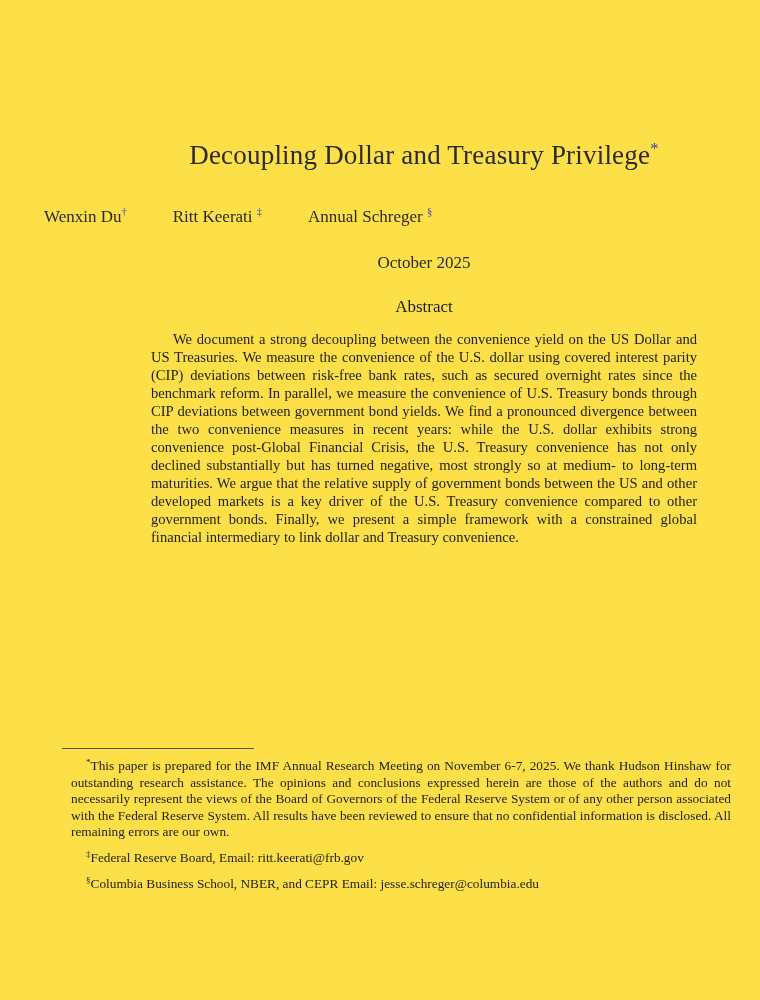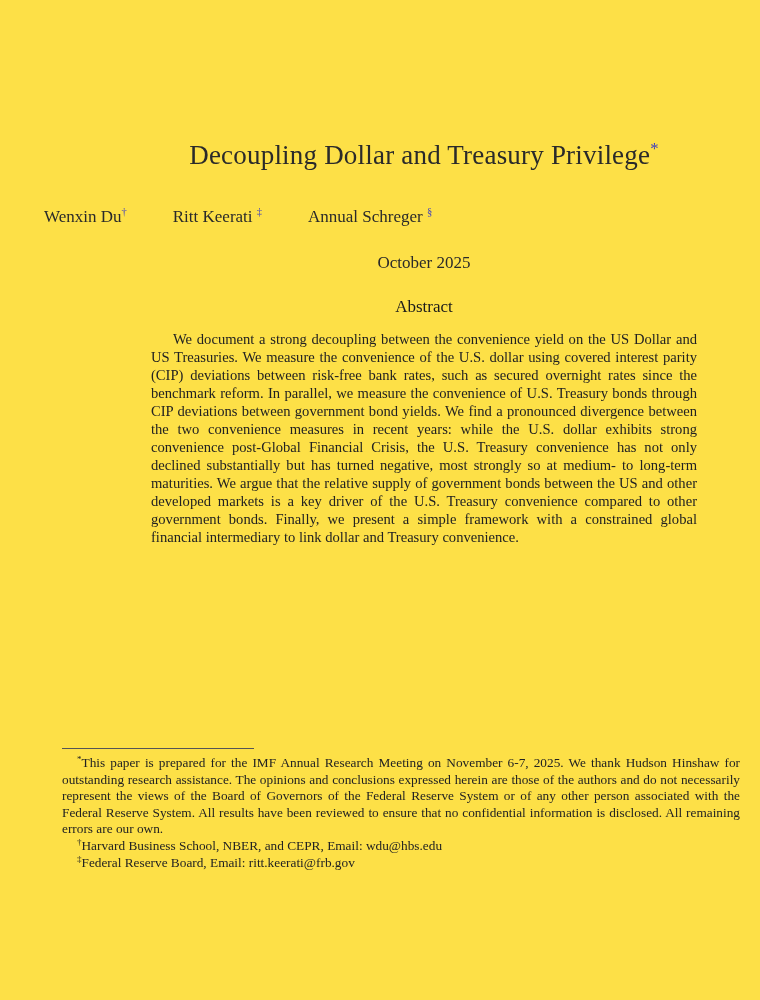--- a/index.html
+++ b/index.html
@@ -78,21 +78,21 @@
     line-height: 16.6px;
     color: #222;
   }
   .footnote-rule {
     width: 192px;
     border: none;
     border-top: 1px solid #555;
     margin: 0 0 6px 0;
   }
   .footnote p {
-    margin: 0;
+    margin: 9px;
     text-align: justify;
     text-indent: 15px;
   }
   .footnote sup {
     font-size: 68%;
     vertical-align: super;
     line-height: 0;
     color: #222;
   }
 </style>
@@ -112,17 +112,17 @@
   <div class="date">October 2025</div>
 
   <div class="abstract-heading">Abstract</div>
 
   <p class="abstract">We document a strong decoupling between the convenience yield on the US Dollar and US Treasuries. We measure the convenience of the U.S. dollar using covered interest parity (CIP) deviations between risk-free bank rates, such as secured overnight rates since the benchmark reform. In parallel, we measure the convenience of U.S. Treasury bonds through CIP deviations between government bond yields. We find a pronounced divergence between the two convenience measures in recent years: while the U.S. dollar exhibits strong convenience post-Global Financial Crisis, the U.S. Treasury convenience has not only declined substantially but has turned negative, most strongly so at medium- to long-term maturities. We argue that the relative supply of government bonds between the US and other developed markets is a key driver of the U.S. Treasury convenience compared to other government bonds. Finally, we present a simple framework with a constrained global financial intermediary to link dollar and Treasury convenience.</p>
 
 
   <div class="footnote">
     <hr class="footnote-rule">
     <p><sup>*</sup><span>This paper is prepared for the IMF Annual Research Meeting on November 6-7, 2025. We thank Hudson Hinshaw for outstanding research assistance. The opinions and conclusions expressed herein are those of the authors and do not necessarily represent the views of the Board of Governors of the Federal Reserve System or of any other person associated with the Federal Reserve System. All results have been reviewed to ensure that no confidential information is disclosed. All remaining errors are our own.</span></p>
-    <p><sup>†</sup><span>Harvard Business School, NBER, and CEPR, Email: wdu@hbs.edu</span></p>
     <p><sup>‡</sup><span>Federal Reserve Board, Email: ritt.keerati@frb.gov</span></p>
+    <p><sup>§</sup><span>Columbia Business School, NBER, and CEPR Email: jesse.schreger@columbia.edu</span></p>
   </div>
 
 </div>
 
 </body></html>

